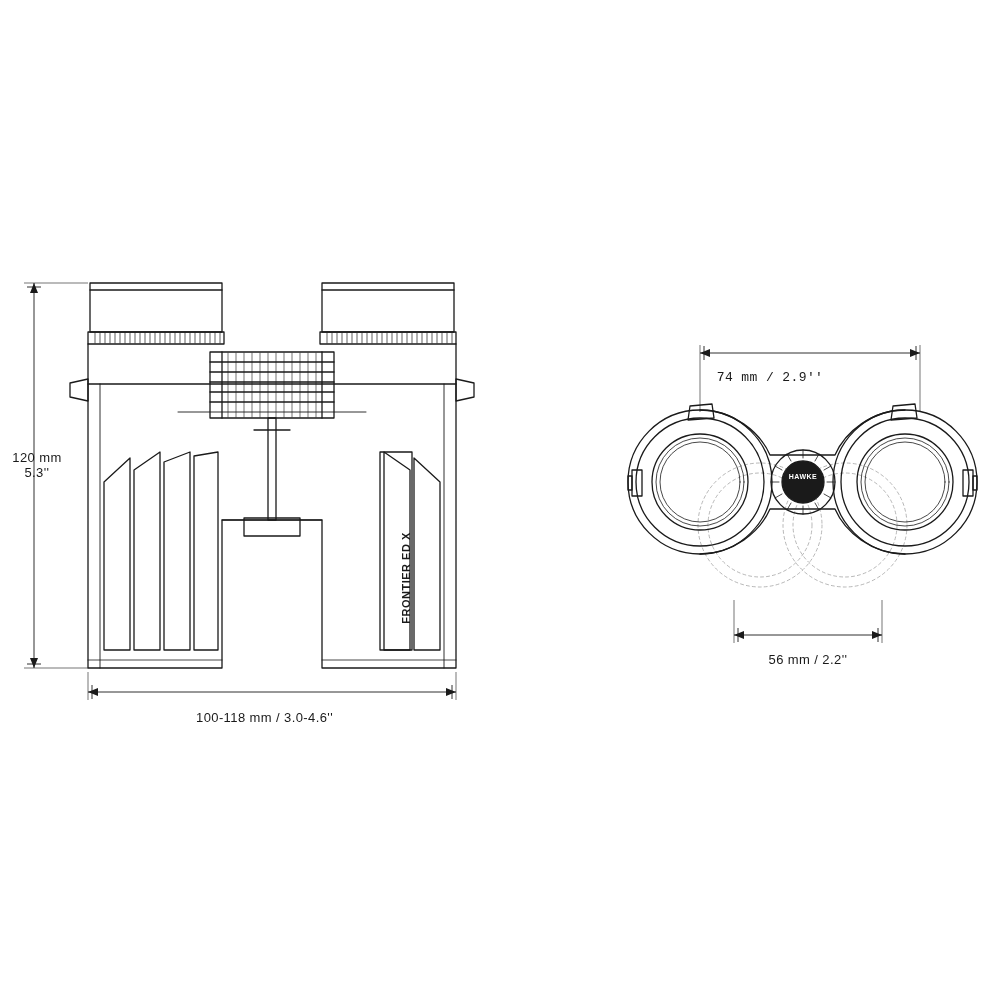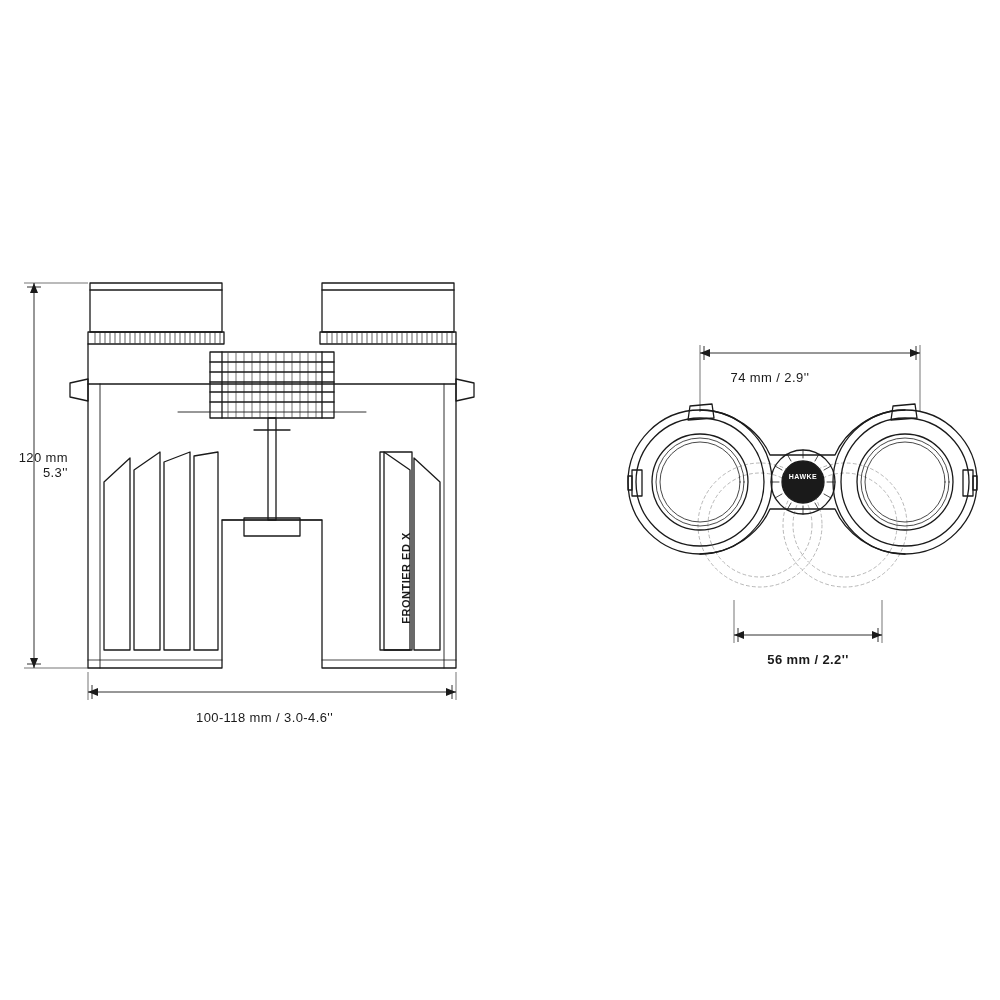--- a/index.html
+++ b/index.html
@@ -30,37 +30,37 @@
     position: absolute;
     font-size: 13px;
     letter-spacing: 0.4px;
     color: #1a1a1a;
     white-space: nowrap;
   }
   #label-height {
     left: 6px;
     top: 450px;
     width: 62px;
-    text-align: right;
+    text-align: center;
     line-height: 15px;
   }
   #label-width {
     left: 196px;
     top: 710px;
   }
   #label-top-width {
     left: 770px;
     top: 370px;
     transform: translateX(-50%);
+    font-family: Liberation Mono, monospace;
   }
   #label-bottom-width {
     left: 808px;
     top: 652px;
     transform: translateX(-50%);
-    font-weight: bold;
   }
   .brand-text {
     position: absolute;
     font-size: 9px;
     font-weight: bold;
     letter-spacing: 1px;
     color: #1a1a1a;
     transform-origin: center center;
   }
   #side-brand {

